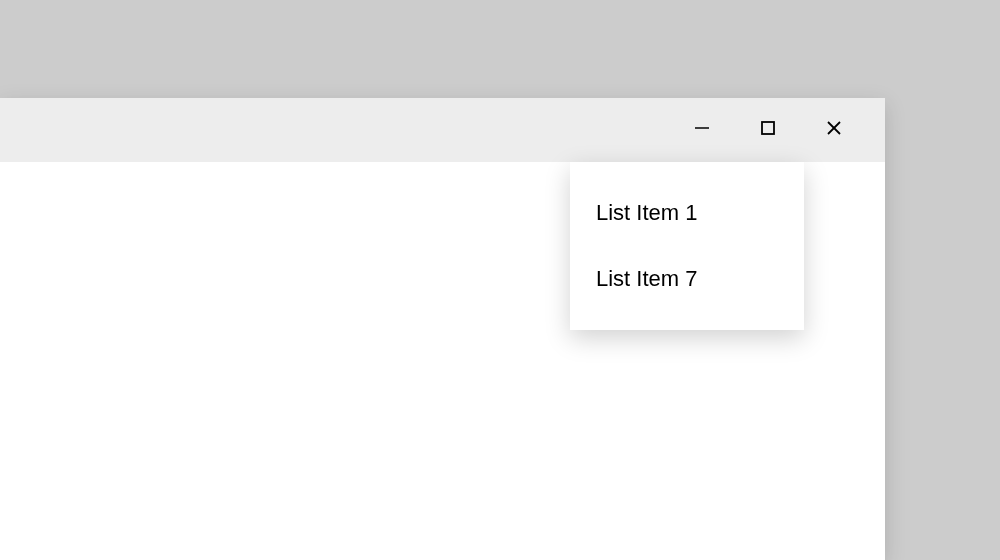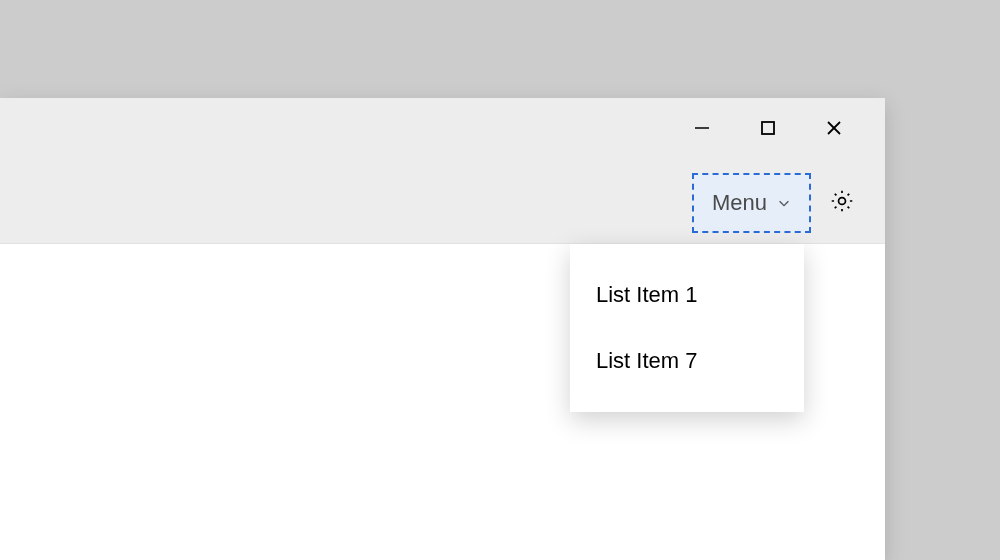--- a/index.html
+++ b/index.html
@@ -129,38 +129,20 @@
     <div class="win-btn">
       <span>
         <svg viewBox="0 0 16 16">
             <line x1="2" y1="2" x2="14" y2="14" stroke="#000" stroke-width="1.8"></line>
             <line x1="14" y1="2" x2="2" y2="14" stroke="#000" stroke-width="1.8"></line>
           </svg>
       </span>
     </div>
   </div>
 
-  <div class="toolbar">
-    <div class="menu-btn">
-      <span>Menu</span>
-      <span class="chevron">
-        <svg viewBox="0 0 16 16">
-            <polyline points="3,6 8,11 13,6" fill="none" stroke="#555" stroke-width="1.6"></polyline>
-          </svg>
-      </span>
-    </div>
-    <div class="gear">
-      <span>
-        <svg viewBox="0 0 24 24" fill="none" stroke="#000" stroke-width="1.6">
-          <circle cx="12" cy="12" r="3.2"></circle>
-          <path d="M12 2.5v2.2M12 19.3v2.2M21.5 12h-2.2M4.7 12H2.5M18.7 5.3l-1.55 1.55M6.85 17.15L5.3 18.7M18.7 18.7l-1.55-1.55M6.85 6.85L5.3 5.3"></path>
-        </svg>
-      </span>
-    </div>
-  </div>
 
   <div class="content">
     <div class="dropdown">
       <div class="dropdown-item">
         <span>List Item 1</span>
       </div>
       <div class="dropdown-item">
         <span>List Item 7</span>
       </div>
     </div>

